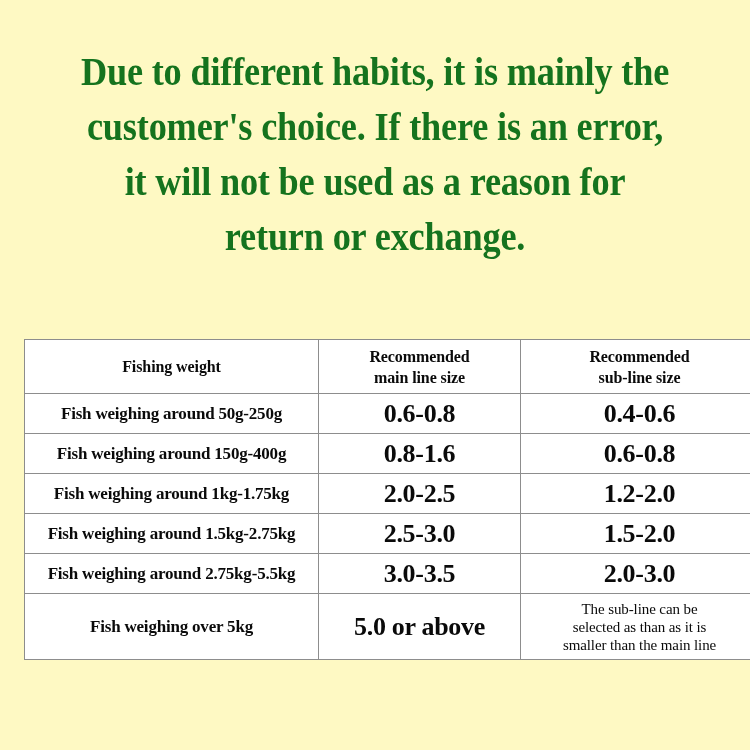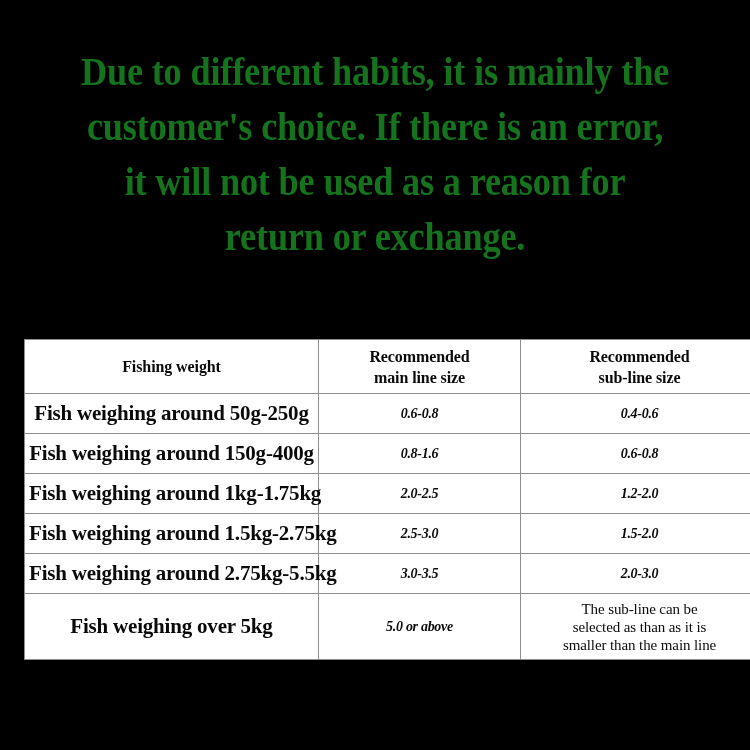--- a/index.html
+++ b/index.html
@@ -12,21 +12,21 @@
     height: 750px;
     overflow: hidden;
     font-family: "Liberation Serif", "DejaVu Serif", serif;
     -webkit-font-smoothing: antialiased;
   }
 
   .page {
     position: relative;
     width: 750px;
     height: 750px;
-    background: #000000;
+    background: #fef9c3;
   }
 
   
   .notice {
     position: absolute;
     top: 44px;
     left: 0;
     width: 750px;
     text-align: center;
     color: #15731e;
@@ -75,30 +75,29 @@
     line-height: 21px;
     letter-spacing: -0.1px;
   }
   .hdr-row th span { display: block; white-space: nowrap; }
 
   
   .data-row td { height: 39px; }
 
   .cell-weight {
     font-weight: bold;
-    font-size: 21px;
+    font-size: 17px;
     letter-spacing: -0.2px;
     white-space: nowrap;
   }
   .cell-value {
     font-weight: bold;
-    font-size: 14px;
+    font-size: 26px;
     letter-spacing: -0.3px;
     white-space: nowrap;
-    font-style: italic;
   }
 
   
   .last-row td { height: 65px; }
   .cell-note {
     font-weight: normal;
     font-size: 15px;
     line-height: 18px;
     letter-spacing: -0.1px;
   }

